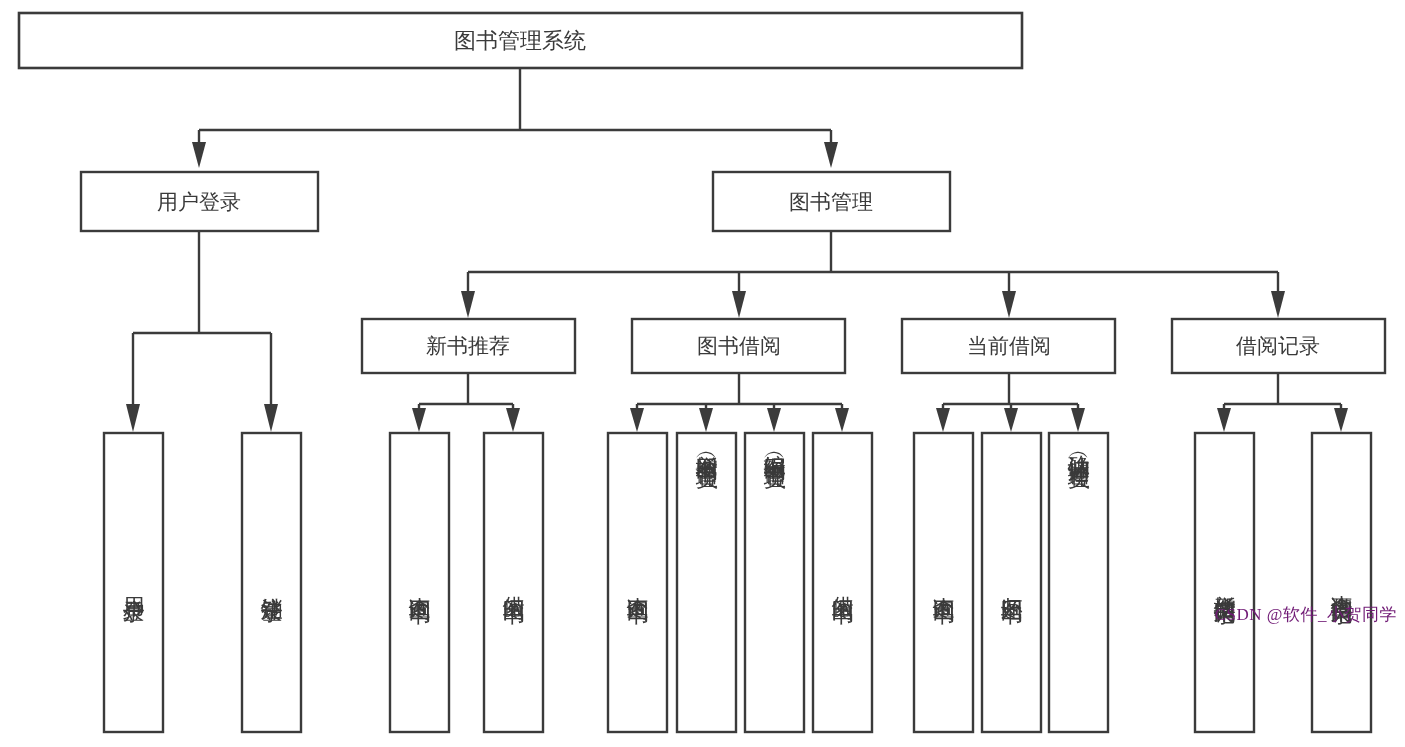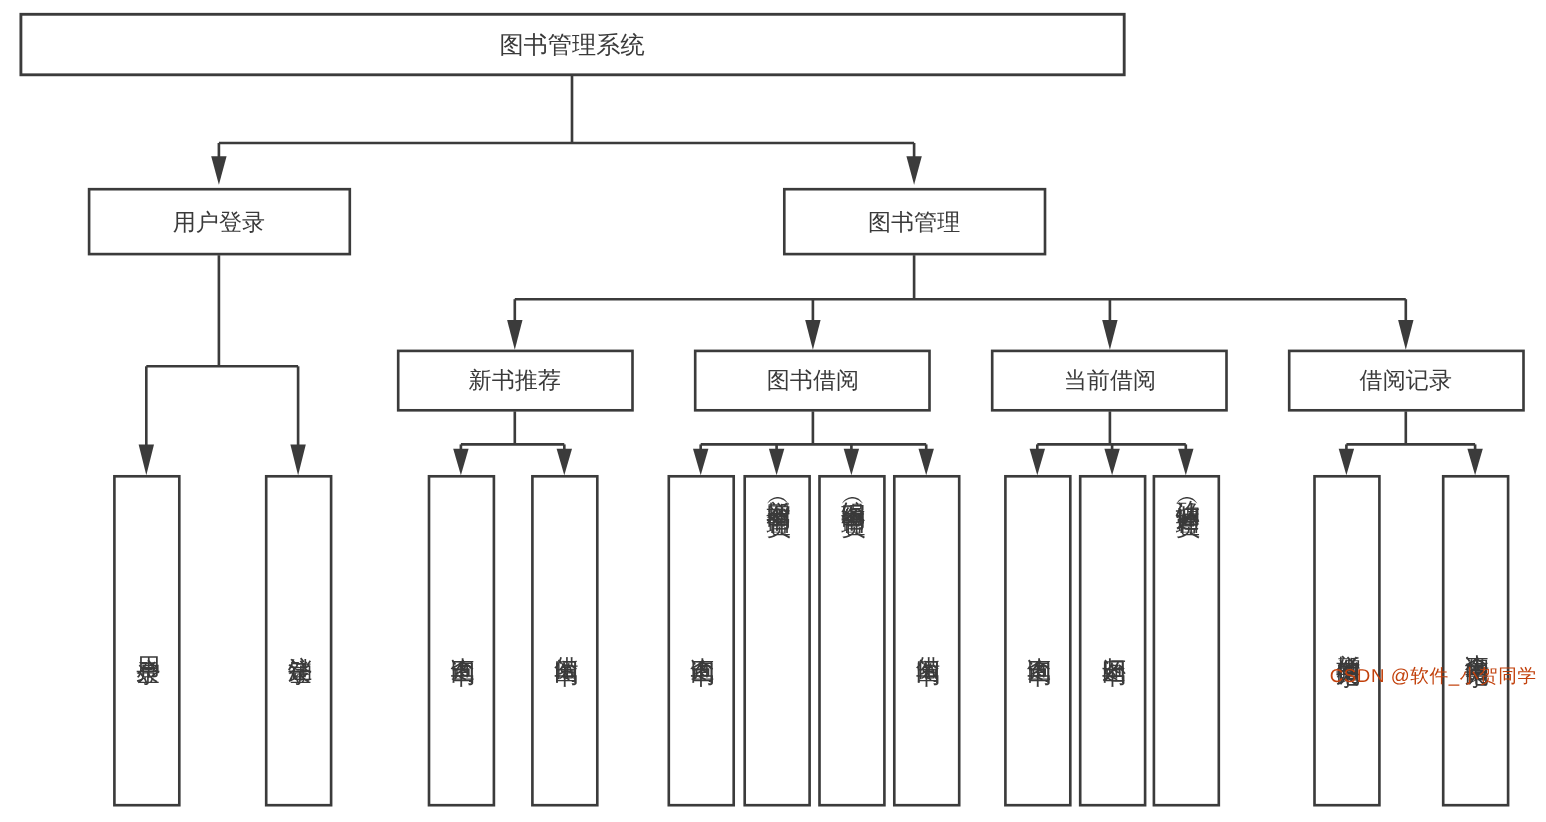--- a/index.html
+++ b/index.html
@@ -70,23 +70,23 @@
     font-size: 22px;
     line-height: 1.12;
     letter-spacing: 2px;
     color: #3a3a3a;
     white-space: nowrap;
   }
   .watermark {
     position: absolute;
     right: 8px;
     bottom: 6px;
-    font-family: Liberation Sans, sans-serif;
+    font-family: Liberation Serif, serif;
     font-size: 17px;
-    color: #c2410c;
+    color: #701a75;
     white-space: nowrap;
     letter-spacing: 0.5px;
   }
 </style>
 </head>
 <body>
 
 <div id="diagram-root">
 
   <svg id="flow-svg" viewBox="0 0 1405 747">

